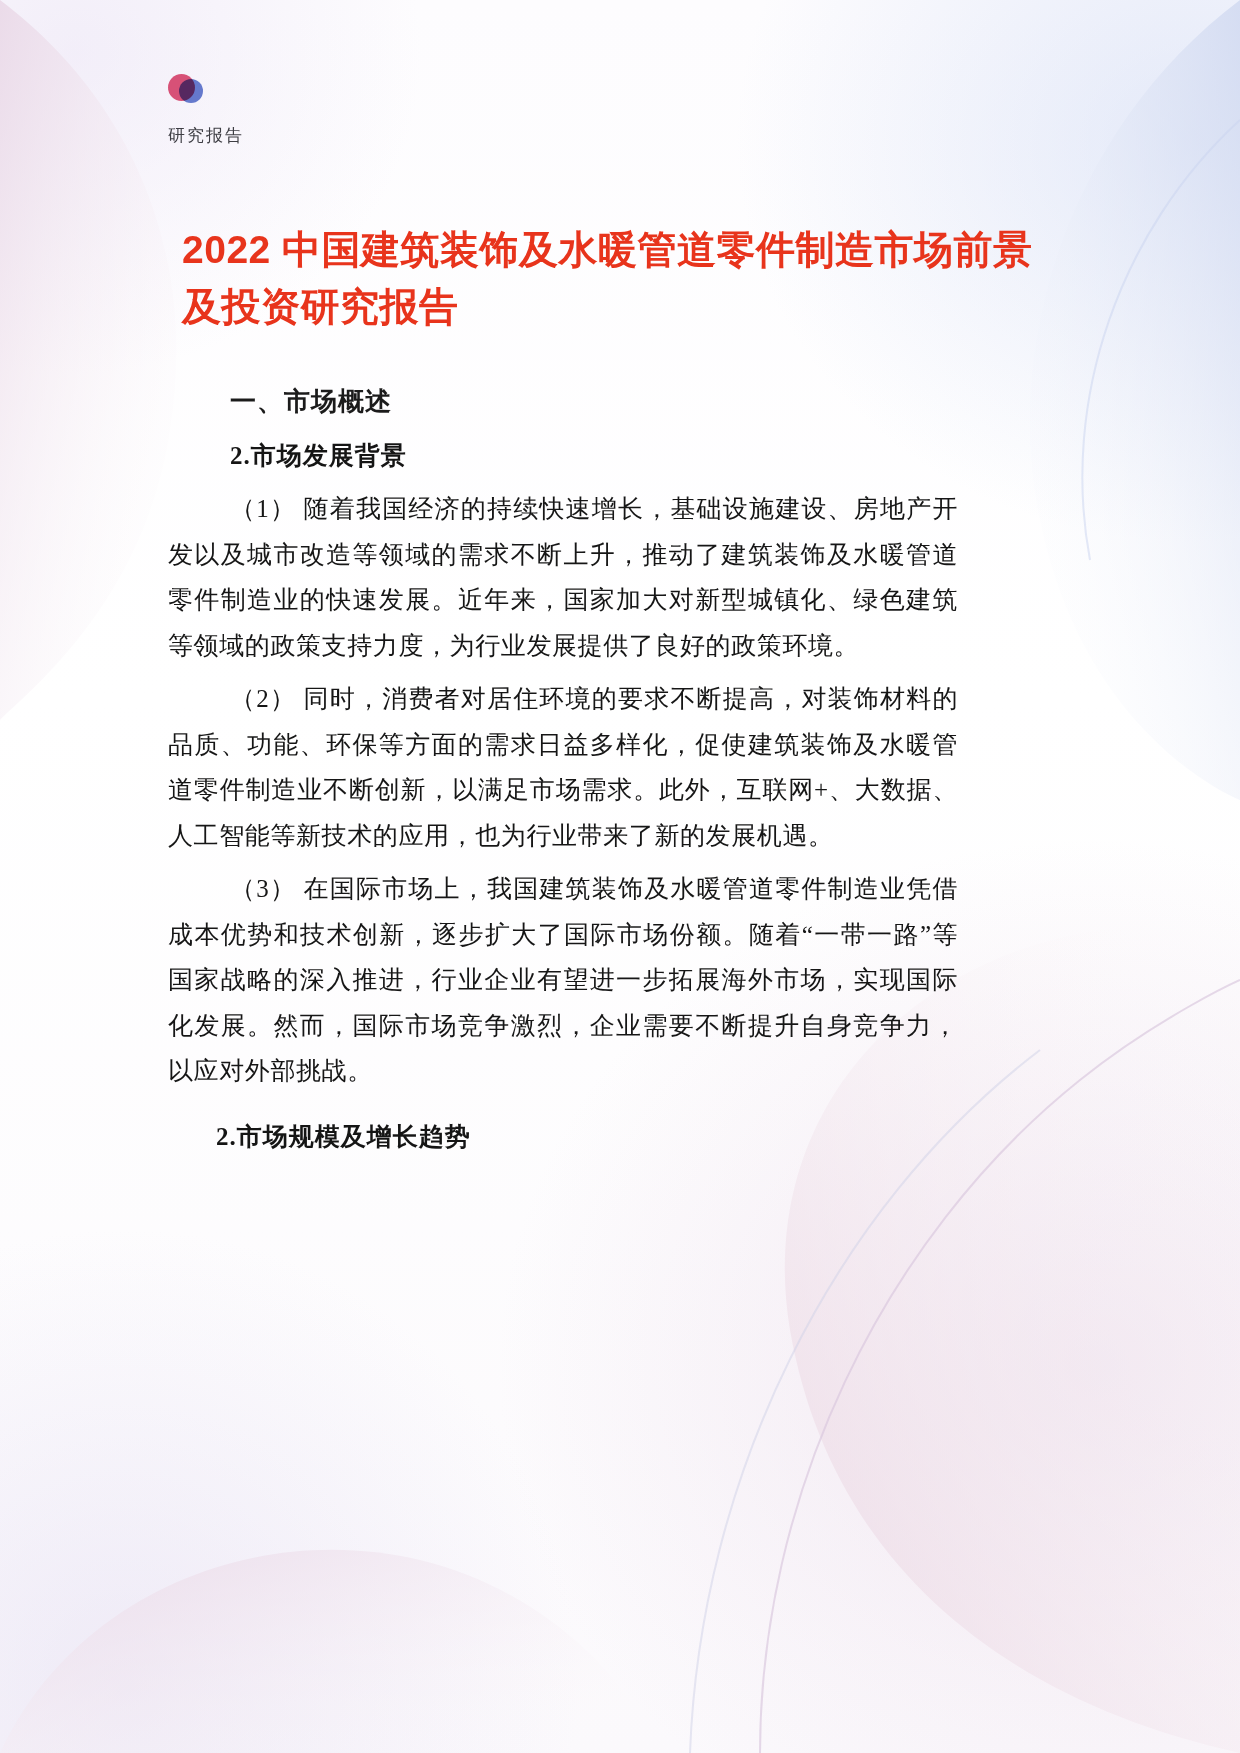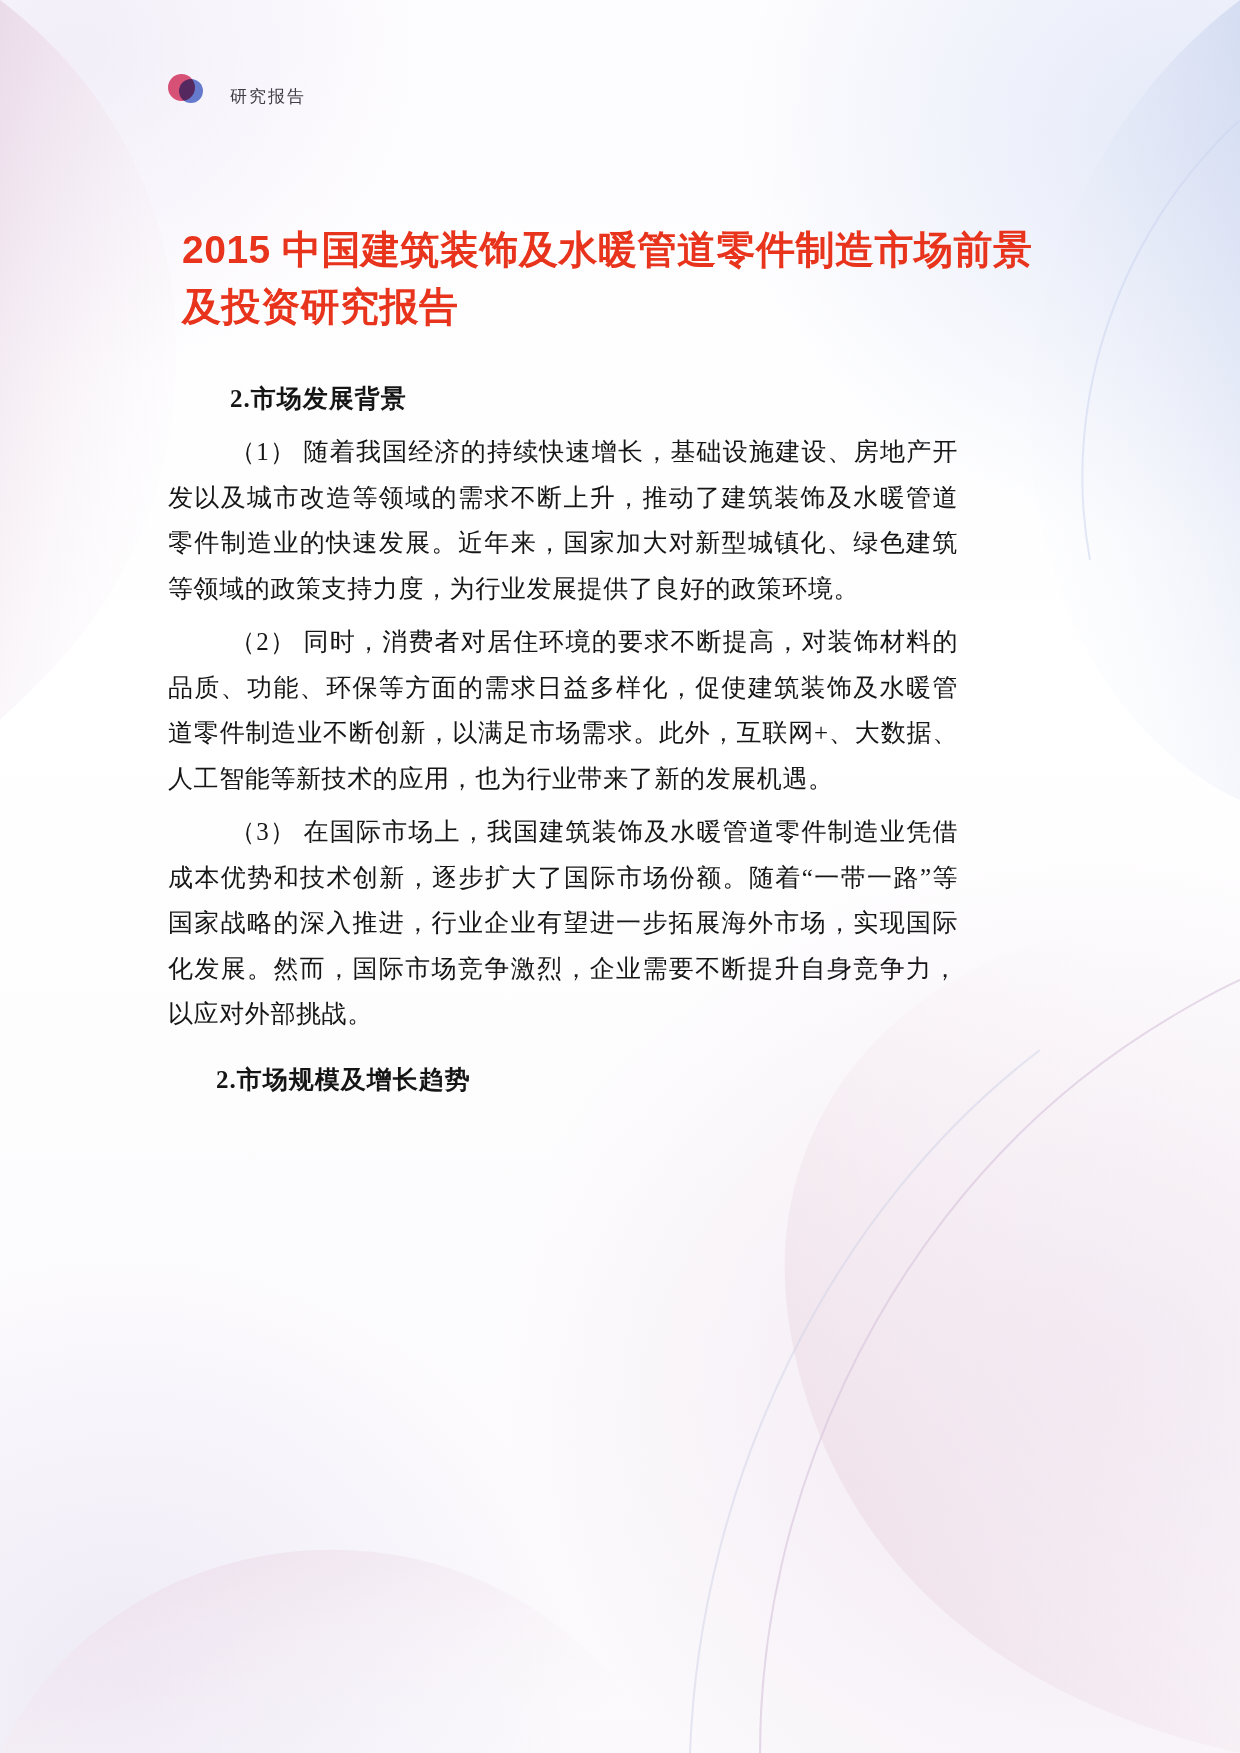--- a/index.html
+++ b/index.html
@@ -39,22 +39,23 @@
     position: relative;
     z-index: 3;
   }
 
   
   .brand {
     position: absolute;
     left: 168px;
     top: 72px;
     display: flex;
-    align-items: flex-end;
-    gap: 26px;
+    align-items: flex-start;
+    gap: 16px;
+    flex-direction: column;
   }
   .brand-mark {
     position: relative;
     width: 36px;
     height: 36px;
   }
   .brand-mark .c1 {
     position: absolute;
     left: 0; top: 2px;
     width: 27px; height: 27px;
@@ -167,24 +168,25 @@
   <div class="content">
 
     <div class="brand">
       <div class="brand-mark">
         <span class="c1"></span>
         <span class="c2"></span>
       </div>
       <span class="brand-text">研究报告</span>
     </div>
 
-    <h1 class="doc-title">2015 中国建筑装饰及水暖管道零件制造市场前景及投资研究报告</h1>
+    <h1 class="doc-title">2022 中国建筑装饰及水暖管道零件制造市场前景及投资研究报告</h1>
 
     <div class="body-wrap">
 
+      <h2 class="h2">一、市场概述</h2>
 
       <h3 class="h3">2.市场发展背景</h3>
 
       <p class="para">（1） 随着我国经济的持续快速增长，基础设施建设、房地产开发以及城市改造等领域的需求不断上升，推动了建筑装饰及水暖管道零件制造业的快速发展。近年来，国家加大对新型城镇化、绿色建筑等领域的政策支持力度，为行业发展提供了良好的政策环境。</p>
       <p class="para">（2） 同时，消费者对居住环境的要求不断提高，对装饰材料的品质、功能、环保等方面的需求日益多样化，促使建筑装饰及水暖管道零件制造业不断创新，以满足市场需求。此外，互联网+、大数据、人工智能等新技术的应用，也为行业带来了新的发展机遇。</p>
       <p class="para">（3） 在国际市场上，我国建筑装饰及水暖管道零件制造业凭借成本优势和技术创新，逐步扩大了国际市场份额。随着“一带一路”等国家战略的深入推进，行业企业有望进一步拓展海外市场，实现国际化发展。然而，国际市场竞争激烈，企业需要不断提升自身竞争力，以应对外部挑战。</p>
 
       <h3 class="h3 indent-more">2.市场规模及增长趋势</h3>
 
     </div>

